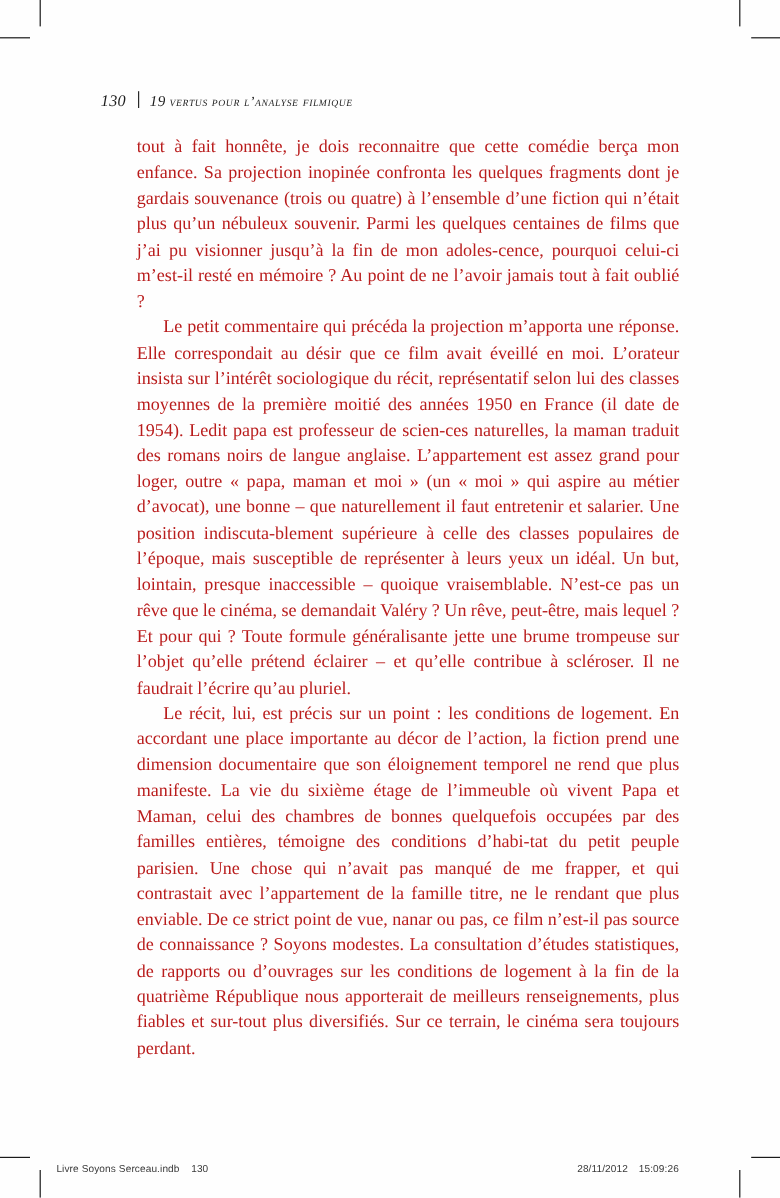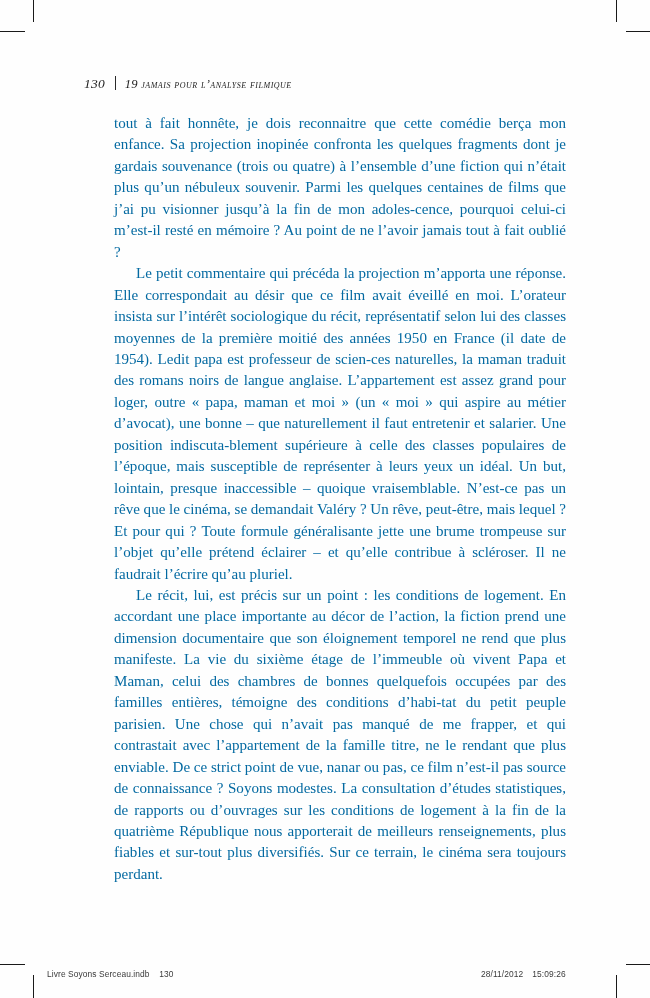--- a/index.html
+++ b/index.html
@@ -86,21 +86,21 @@
     width: 452px;
   }
   .textblock p {
     margin: 0;
     font-size: 15.05px;
     line-height: 21.45px;
     text-align: justify;
     text-justify: inter-word;
     hyphens: manual;
     word-spacing: -0.1px;
-    color: #0369a1;
+    color: #b91c1c;
   }
   .textblock p.indent {
     text-indent: 22px;
   }
   .textblock p.noindent {
     text-indent: 0;
   }
 
   
   .slug {
@@ -128,21 +128,21 @@
   <div class="crop crop-bl-v"></div>
   <div class="crop crop-bl-h"></div>
   <div class="crop crop-br-v"></div>
   <div class="crop crop-br-h"></div>
 
   <div class="running-head">
     <span class="folio">130</span>
     <span class="head-rule"></span>
     <span class="head-title">
       <span class="num">19</span>
-      <span>jamais pour l’analyse filmique</span>
+      <span>vertus pour l’analyse filmique</span>
     </span>
   </div>
 
   <div class="textblock">
     <p class="noindent">tout à fait honnête, je dois reconnaitre que cette comédie berça mon enfance. Sa projection inopinée confronta les quelques fragments dont je gardais souvenance (trois ou quatre) à l’ensemble d’une fiction qui n’était plus qu’un nébuleux souvenir. Parmi les quelques centaines de films que j’ai pu visionner jusqu’à la fin de mon adoles-cence, pourquoi celui-ci m’est-il resté en mémoire ? Au point de ne l’avoir jamais tout à fait oublié ?</p>
     <p class="indent">Le petit commentaire qui précéda la projection m’apporta une réponse. Elle correspondait au désir que ce film avait éveillé en moi. L’orateur insista sur l’intérêt sociologique du récit, représentatif selon lui des classes moyennes de la première moitié des années 1950 en France (il date de 1954). Ledit papa est professeur de scien-ces naturelles, la maman traduit des romans noirs de langue anglaise. L’appartement est assez grand pour loger, outre « papa, maman et moi » (un « moi » qui aspire au métier d’avocat), une bonne – que naturellement il faut entretenir et salarier. Une position indiscuta-blement supérieure à celle des classes populaires de l’époque, mais susceptible de représenter à leurs yeux un idéal. Un but, lointain, presque inaccessible – quoique vraisemblable. N’est-ce pas un rêve que le cinéma, se demandait Valéry ? Un rêve, peut-être, mais lequel ? Et pour qui ? Toute formule généralisante jette une brume trompeuse sur l’objet qu’elle prétend éclairer – et qu’elle contribue à scléroser. Il ne faudrait l’écrire qu’au pluriel.</p>
     <p class="indent">Le récit, lui, est précis sur un point : les conditions de logement. En accordant une place importante au décor de l’action, la fiction prend une dimension documentaire que son éloignement temporel ne rend que plus manifeste. La vie du sixième étage de l’immeuble où vivent Papa et Maman, celui des chambres de bonnes quelquefois occupées par des familles entières, témoigne des conditions d’habi-tat du petit peuple parisien. Une chose qui n’avait pas manqué de me frapper, et qui contrastait avec l’appartement de la famille titre, ne le rendant que plus enviable. De ce strict point de vue, nanar ou pas, ce film n’est-il pas source de connaissance ? Soyons modestes. La consultation d’études statistiques, de rapports ou d’ouvrages sur les conditions de logement à la fin de la quatrième République nous apporterait de meilleurs renseignements, plus fiables et sur-tout plus diversifiés. Sur ce terrain, le cinéma sera toujours perdant.</p>
   </div>
 
   <div class="slug slug-left">

